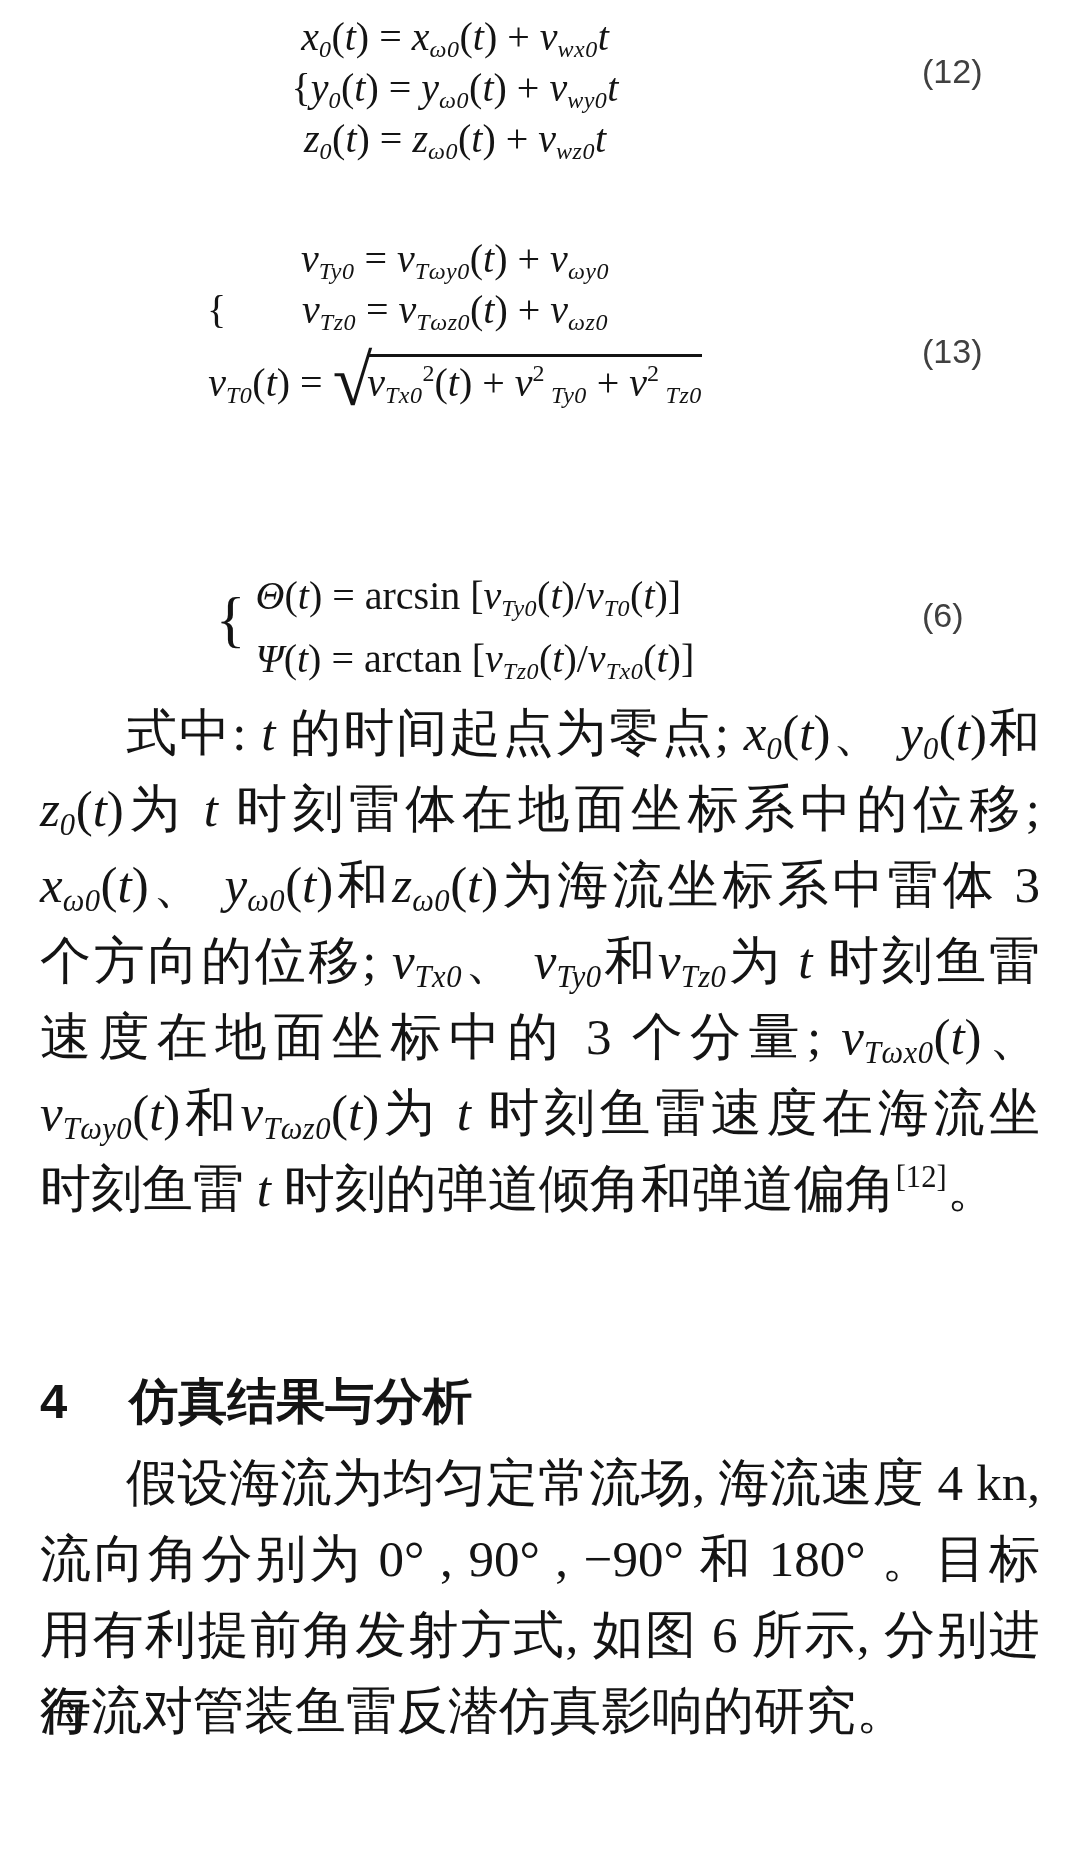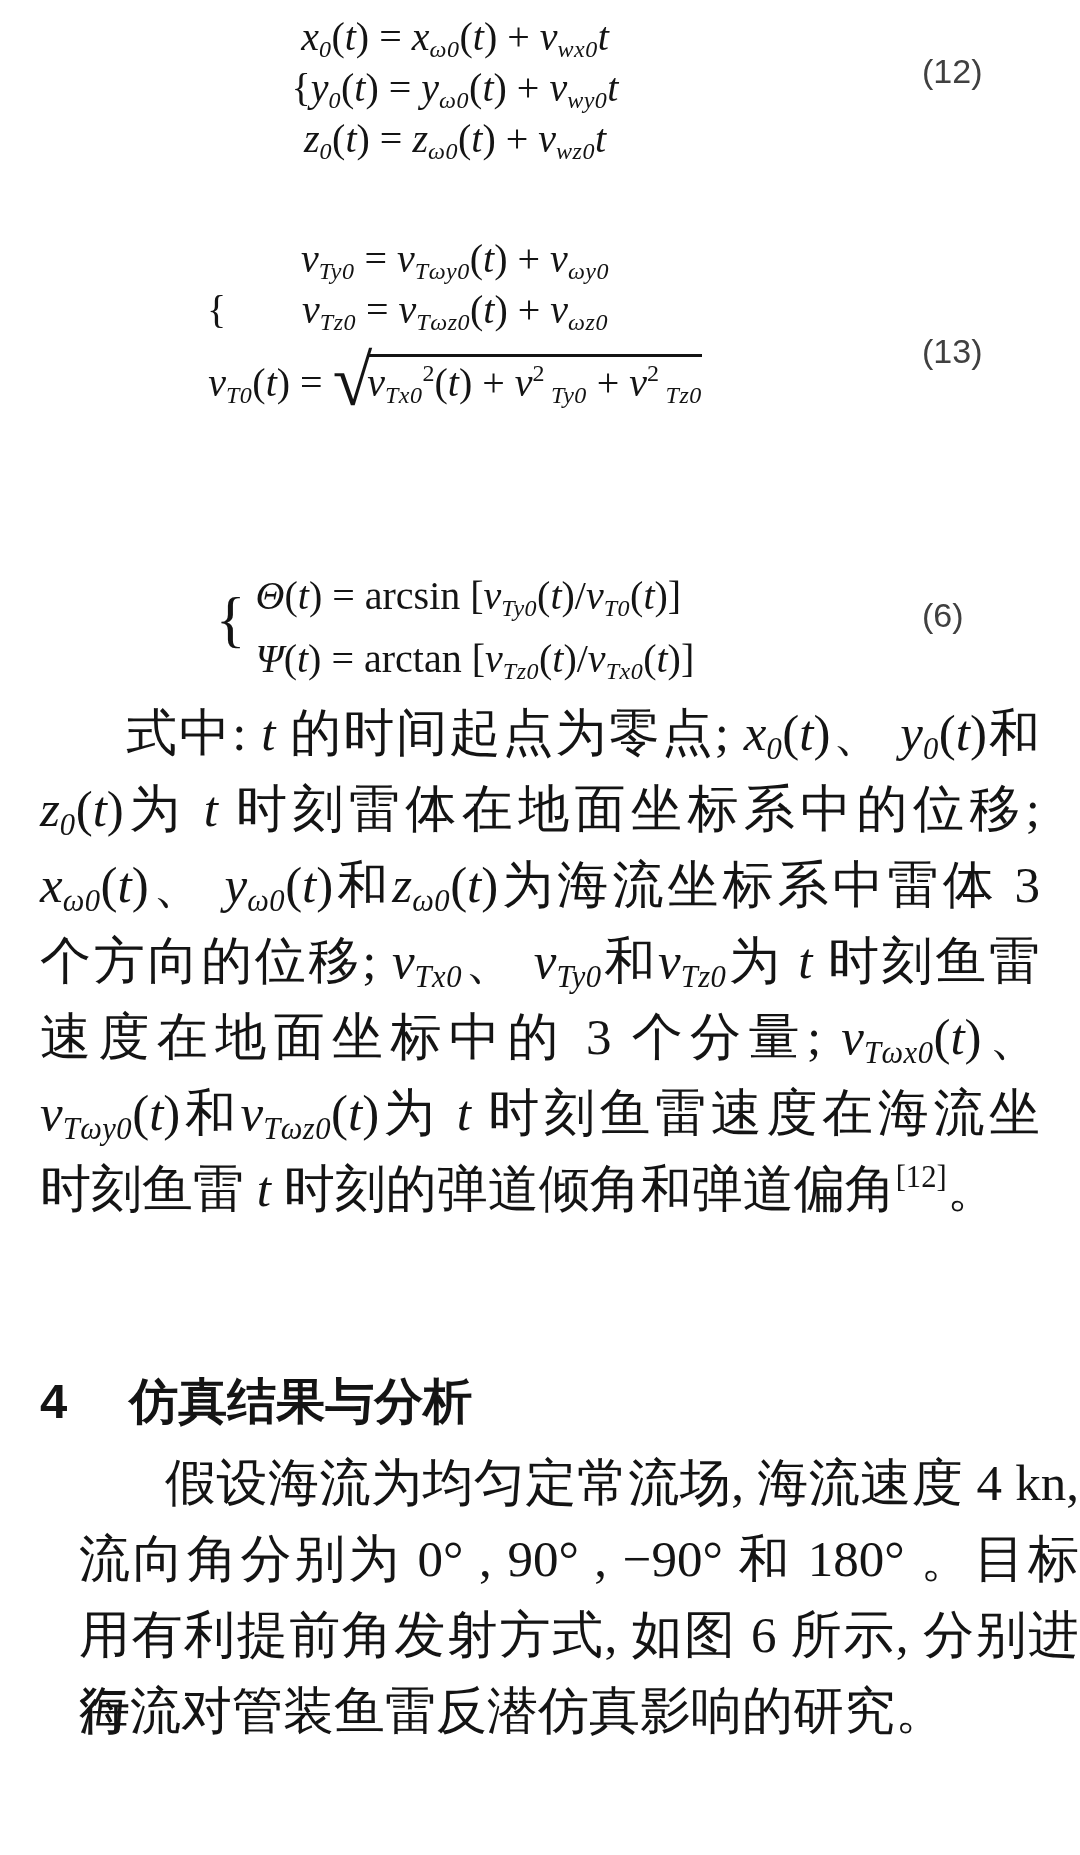--- a/index.html
+++ b/index.html
@@ -89,18 +89,18 @@
   <div class="pline"><span class="tk-r">速度在地面坐标中的 3 个分量; </span><span class="tk-i">v</span><span class="tk-s">Tωx0</span><span class="tk-r">(</span><span class="tk-i">t</span><span class="tk-r">)、</span></div>
   <div class="pline"><span class="tk-i">v</span><span class="tk-s">Tωy0</span><span class="tk-r">(</span><span class="tk-i">t</span><span class="tk-r">)和</span><span class="tk-i">v</span><span class="tk-s">Tωz0</span><span class="tk-r">(</span><span class="tk-i">t</span><span class="tk-r">)为 </span><span class="tk-i">t</span><span class="tk-r"> 时刻鱼雷速度在海流坐</span></div>
   <div class="pline pl-last"><span class="tk-r">时刻鱼雷 </span><span class="tk-i">t</span><span class="tk-r"> 时刻的弹道倾角和弹道偏角</span><span class="tk-p">[12]</span><span class="tk-r">。</span></div>
 </div>
 
 <div class="heading">
   <span class="sec-no">4</span>
   <span class="sec-title">仿真结果与分析</span>
 </div>
 
-<div class="para" style="top:1445px;margin-left:39px;">
+<div class="para" style="top:1445px;">
   <div class="pline pl-indent"><span class="tk-r">假设海流为均匀定常流场, 海流速度 4 kn,</span></div>
   <div class="pline"><span class="tk-r">流向角分别为 0° , 90° , −90° 和 180° 。目标</span></div>
   <div class="pline"><span class="tk-r">用有利提前角发射方式, 如图 6 所示, 分别进行</span></div>
   <div class="pline pl-last"><span class="tk-r">海流对管装鱼雷反潜仿真影响的研究。</span></div>
 </div>
 
 </body></html>

